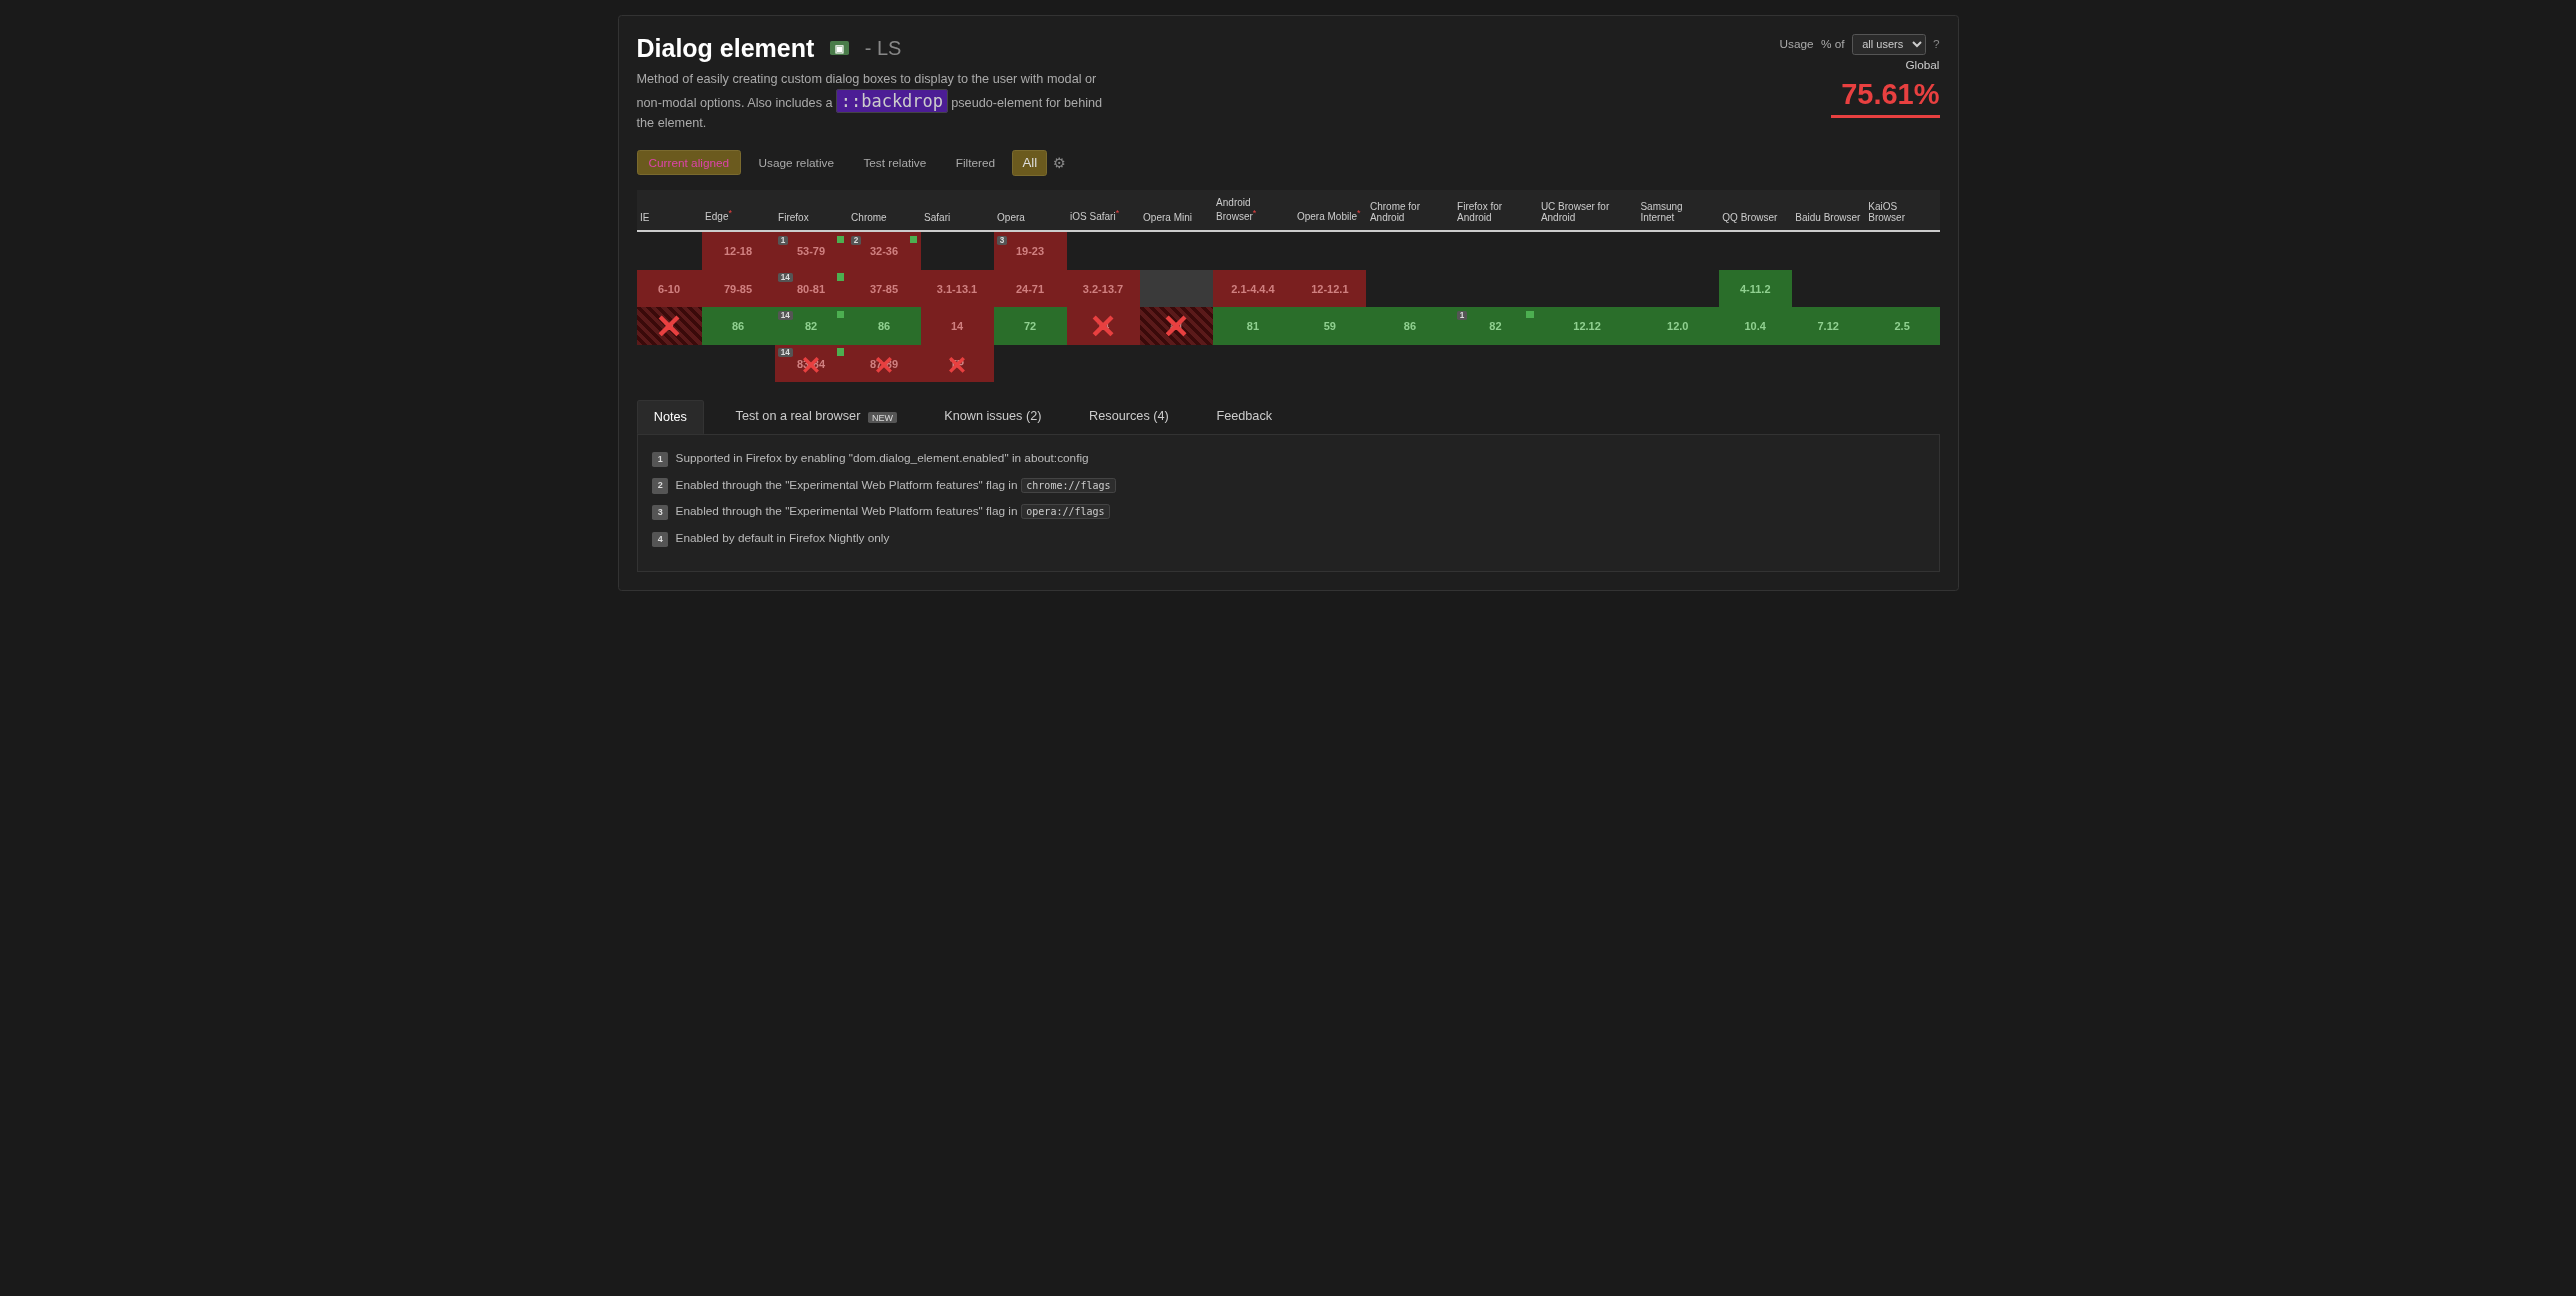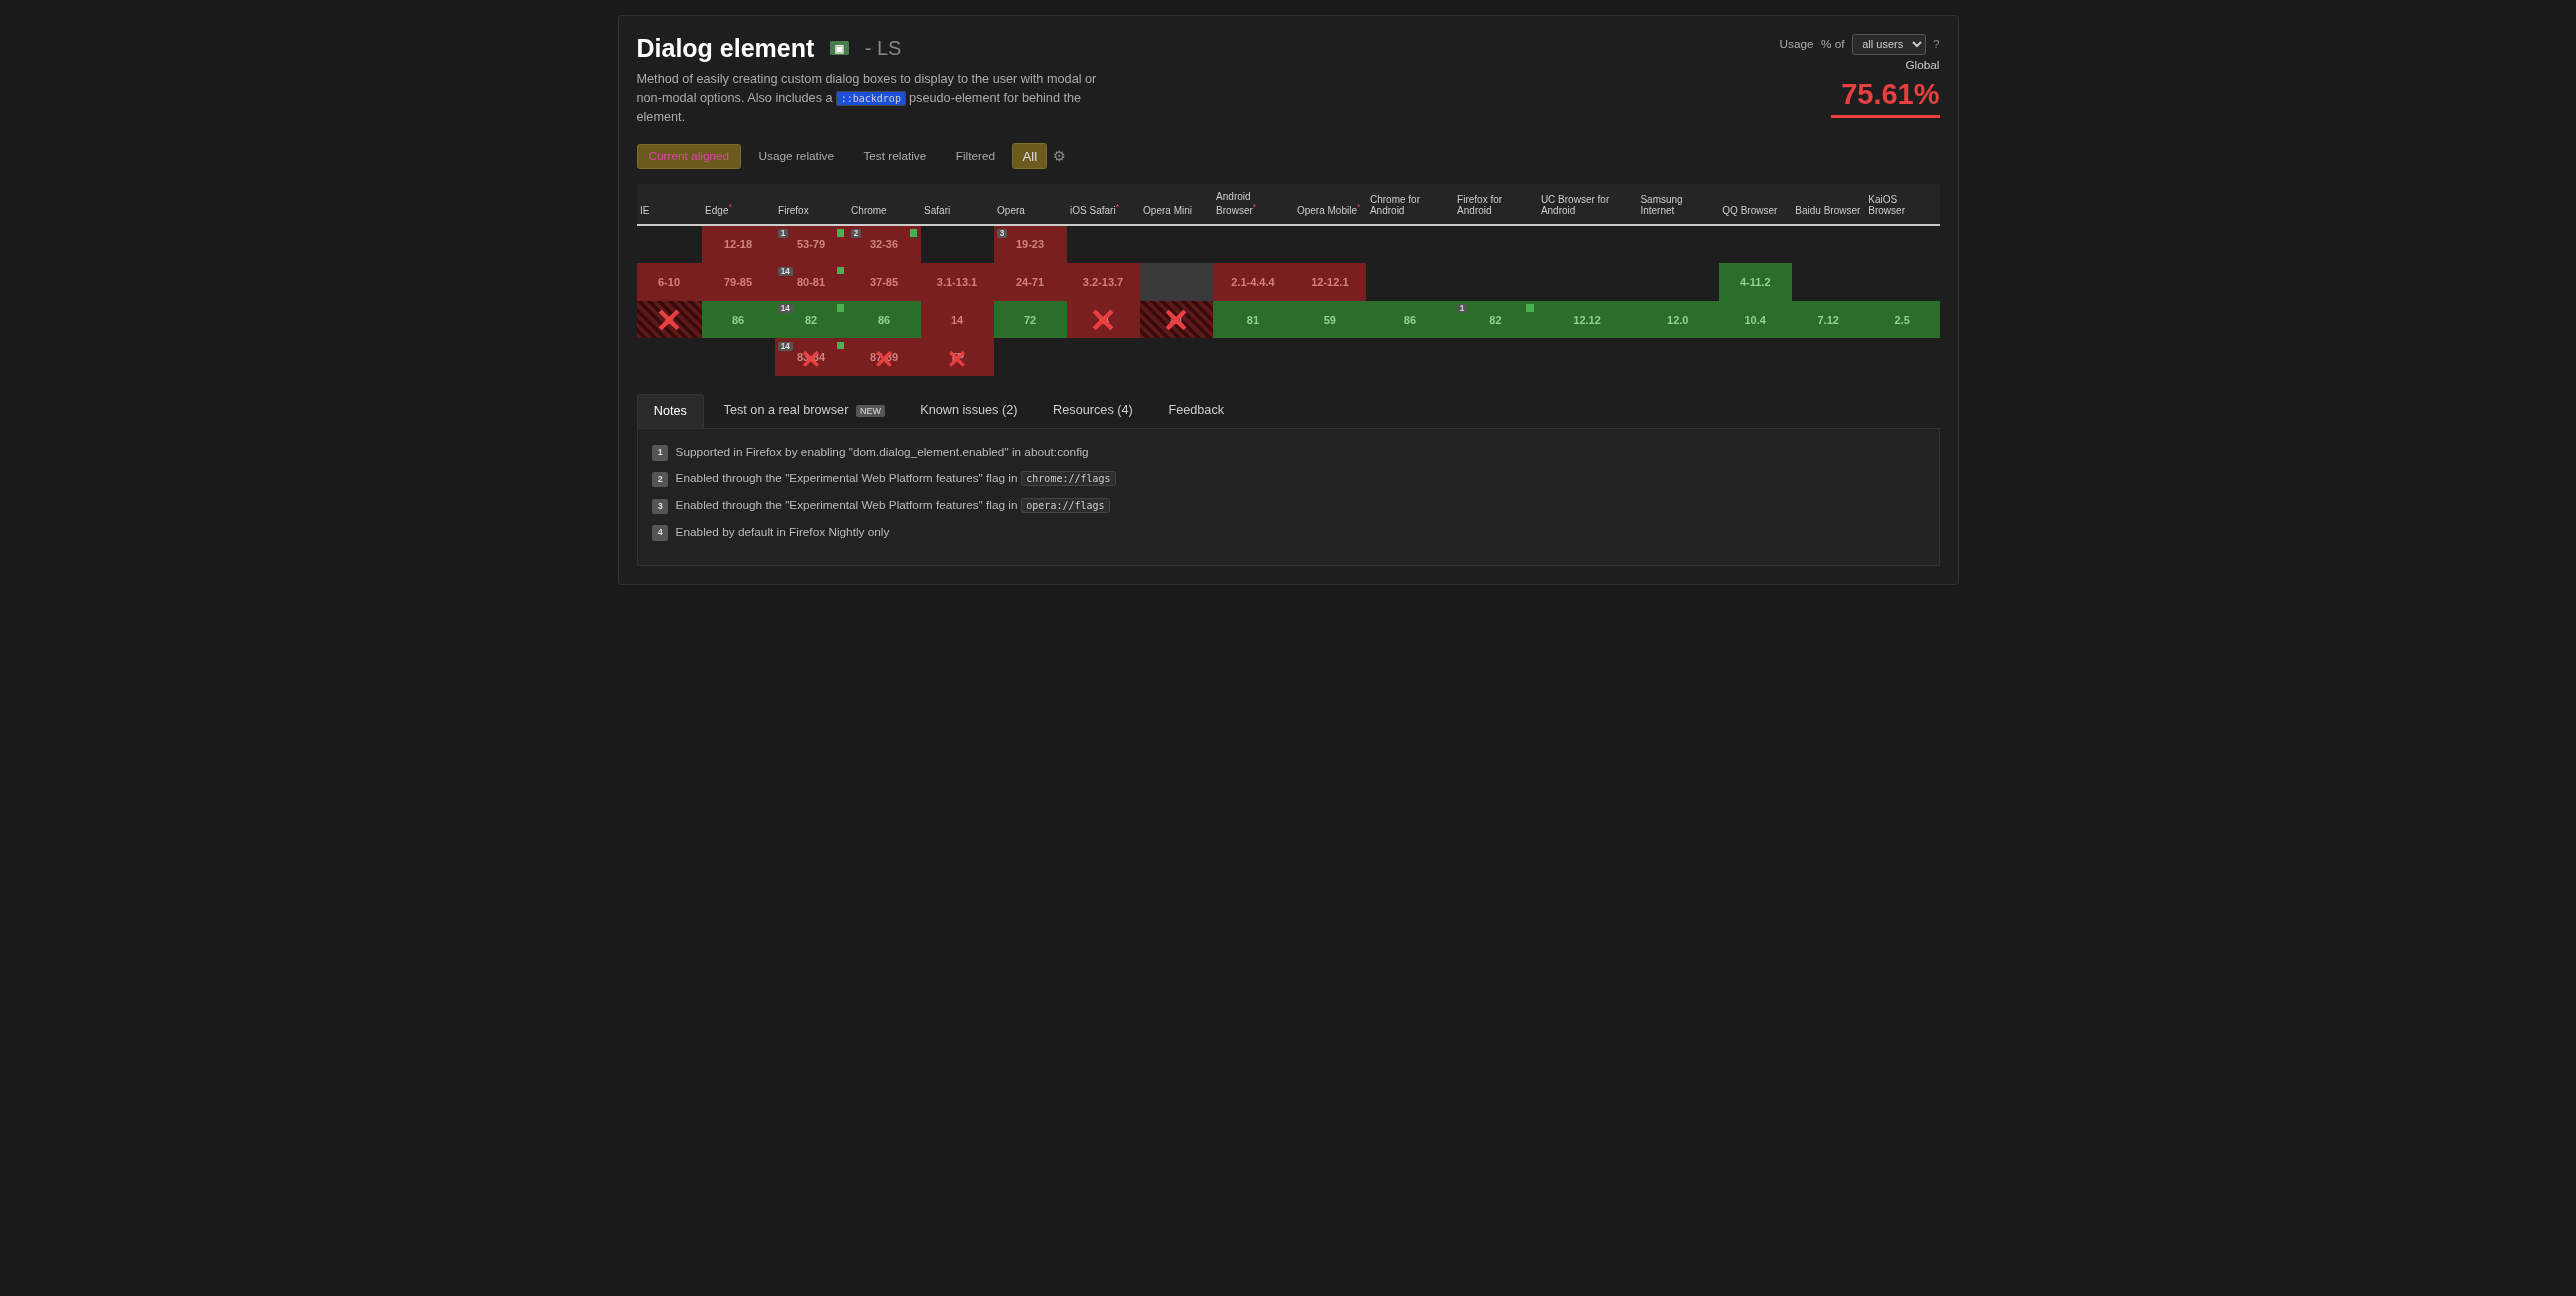--- a/index.html
+++ b/index.html
@@ -47,26 +47,26 @@
       font-weight: normal;
     }
     .description {
       color: #aaa;
       font-size: 12.7px;
       margin-top: 7.3px;
       max-width: 471px;
       line-height: 1.5;
     }
     .description code {
-      background: #1d4ed8;
+      background: #4c1d95;
       border: 0.9px solid #444;
       padding: 0.9px 3.6px;
       border-radius: 2.7px;
       font-family: monospace;
-      font-size: 10px;
+      font-size: 17px;
       color: #ccc;
     }
     .usage-panel {
       text-align: right;
       min-width: 236px;
     }
     .usage-top {
       display: flex;
       align-items: center;
       justify-content: flex-end;
@@ -235,21 +235,21 @@
     .cell-inner {
       position: relative;
       display: flex;
       align-items: center;
       justify-content: center;
       height: 34px;
     }
     
     .bottom-tabs {
       display: flex;
-      gap: 3px;
+      gap: 15px;
       margin-top: 18px;
       border-bottom: 0.9px solid #333;
     }
     .bottom-tab {
       padding: 9px 16.3px;
       cursor: pointer;
       color: #ccc;
       font-size: 12.7px;
       border-radius: 2.7px 2.7px 0 0;
     }

